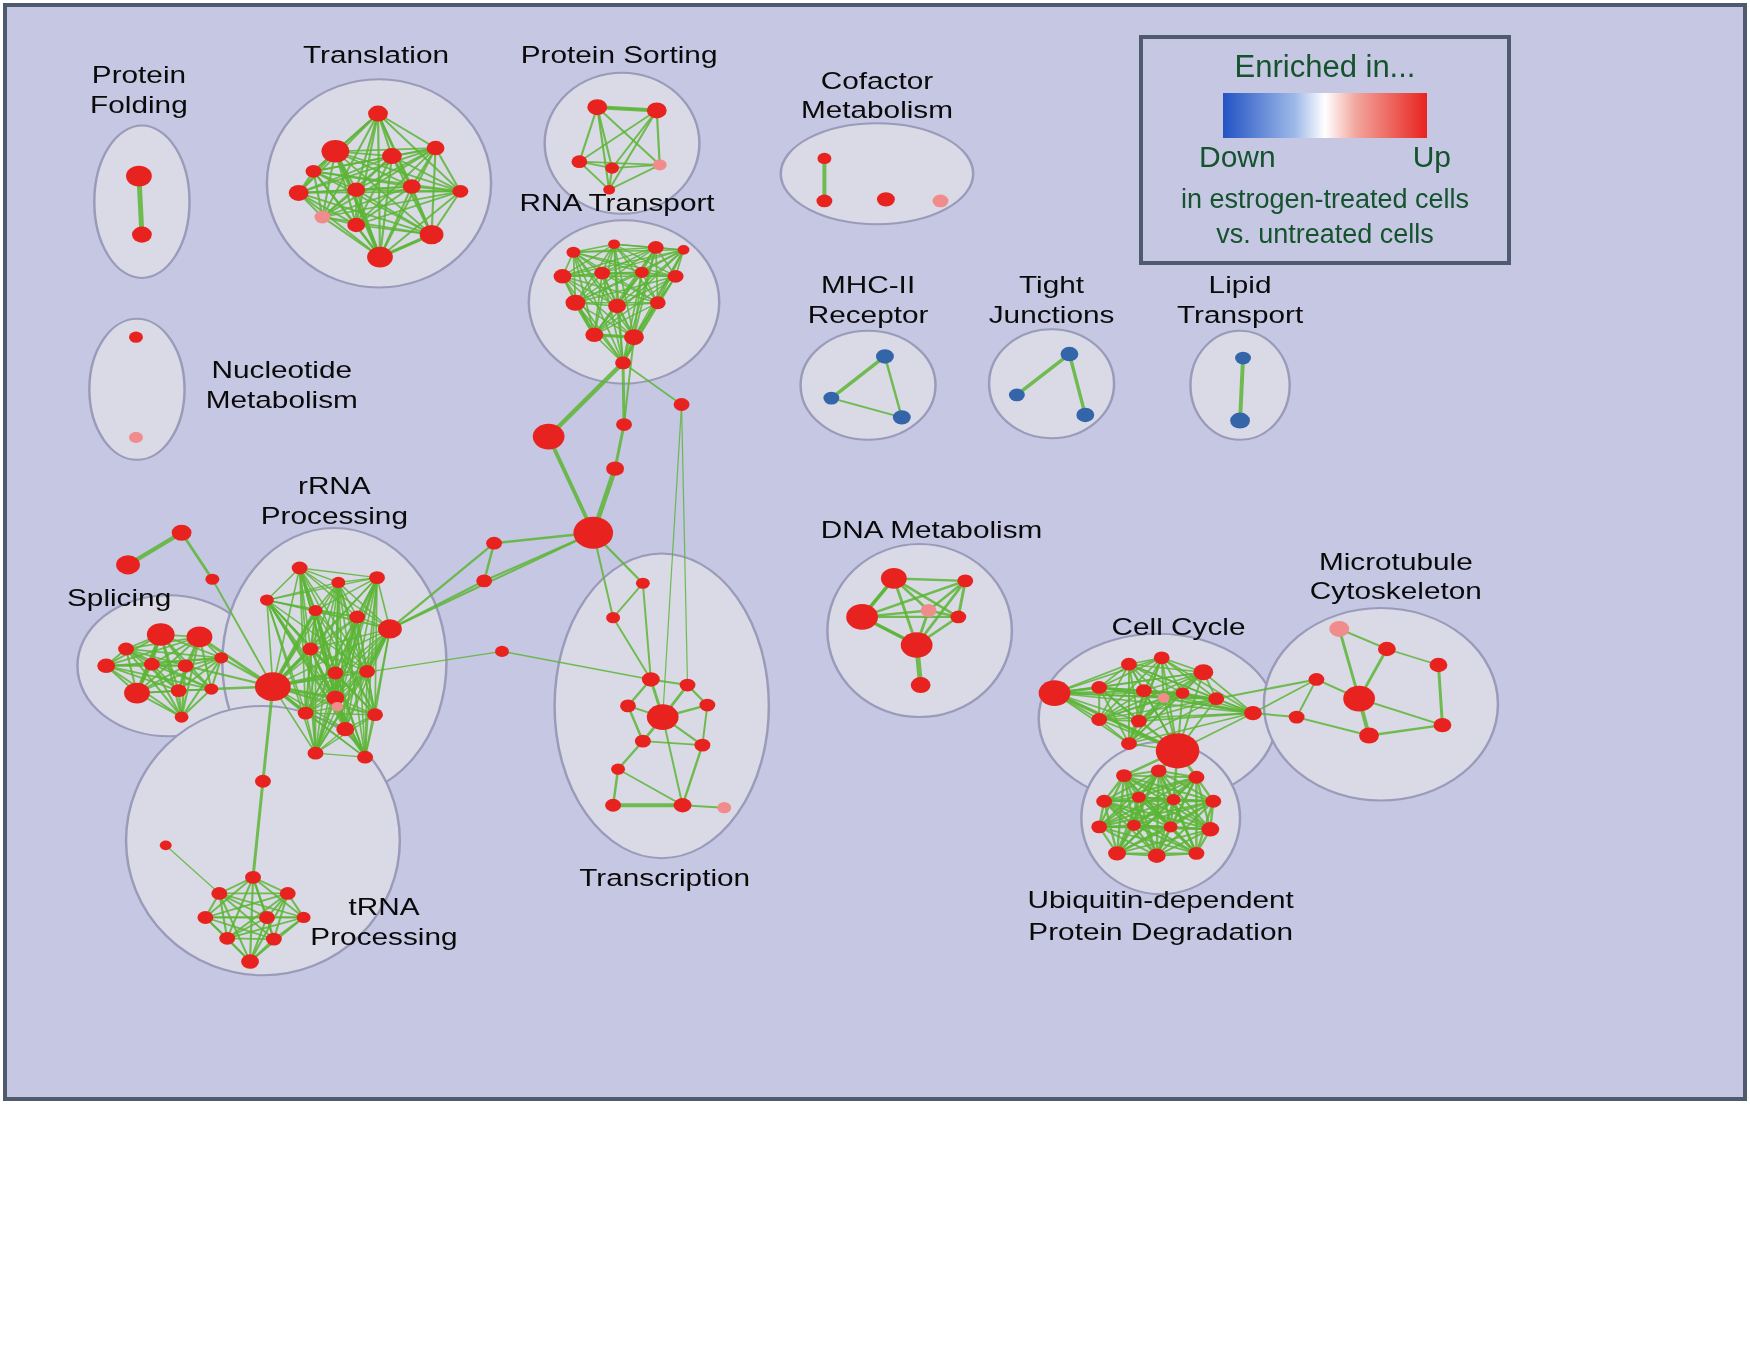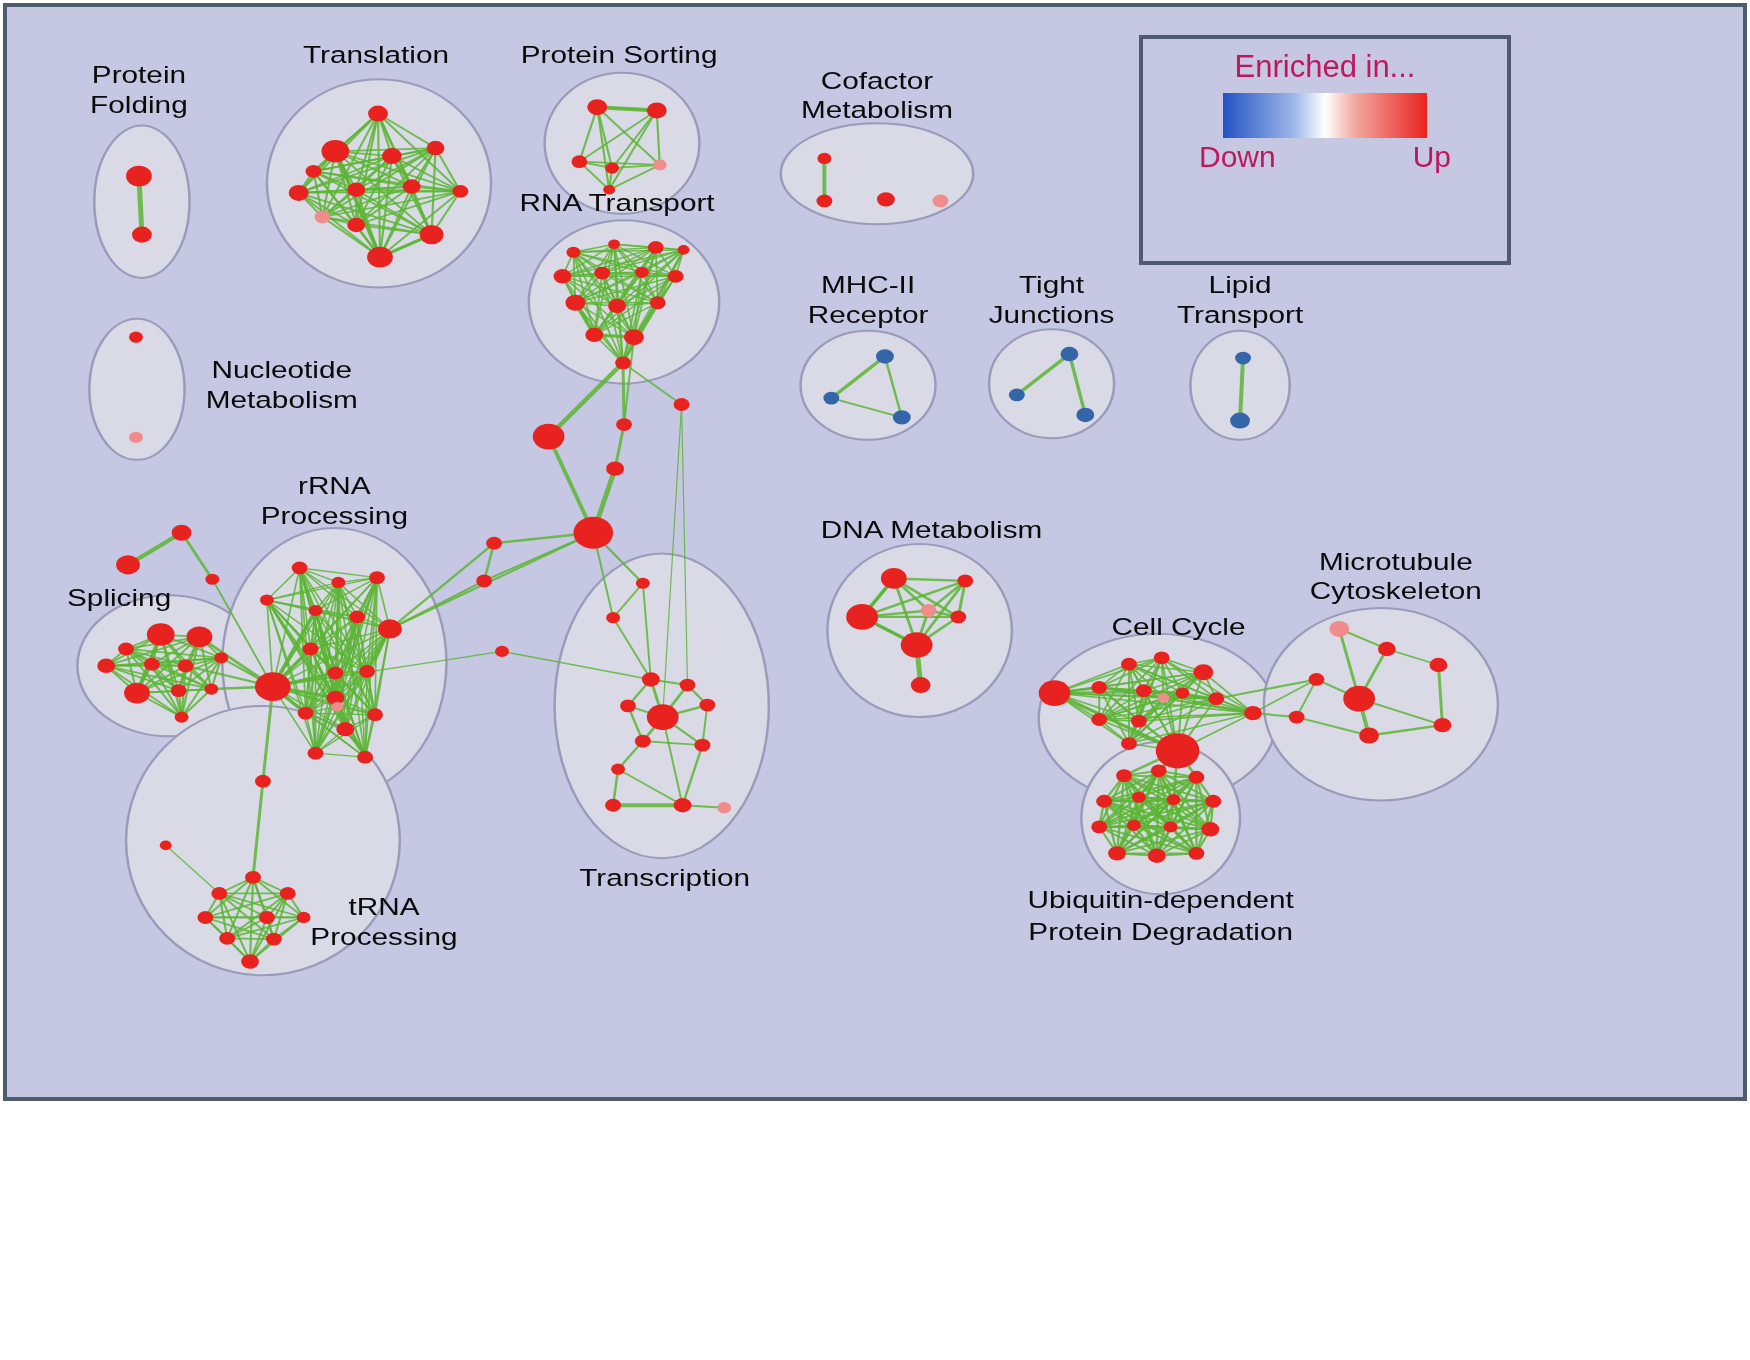--- a/index.html
+++ b/index.html
@@ -6,21 +6,21 @@
   .page{width:1750px;height:1104px;box-sizing:border-box;padding:3px;background:#ffffff;}
   .figure{position:relative;width:100%;height:100%;box-sizing:border-box;
           border:4px solid var(--border,#4e5b6e);background:var(--bg,#c6c7e2);overflow:hidden;}
   .figure svg{position:absolute;left:0;top:0;width:100%;height:100%;}
   .cluster-ellipse{fill:var(--ellipse-fill,#d9dae6);stroke:var(--ellipse-stroke,#9a9bba);stroke-width:2.5;}
   .edge{stroke:var(--edge,#5cb535);stroke-opacity:0.85;stroke-linecap:round;}
   .node{stroke:none;}
   .cluster-label{font-family:"Liberation Sans",sans-serif;font-size:30px;fill:var(--label,#0a0a0a);text-anchor:middle;}
   .legend{position:absolute;left:1132px;top:28px;width:372px;height:230px;box-sizing:border-box;
           border:4px solid var(--border,#4e5b6e);background:var(--bg,#c6c7e2);
-          font-family:"Liberation Sans",sans-serif;color:#be185d;}
+          font-family:"Liberation Sans",sans-serif;color:#14532d;}
   .legend-title{margin-top:10px;text-align:center;font-size:31px;}
   .legend-bar{width:204px;height:45px;margin:8px auto 0;
           background:linear-gradient(to right,#2353c4,#9db8e8 35%,#ffffff 50%,#f2a79e 65%,#e8231f);}
   .legend-ends{width:252px;margin:2px auto 8px;display:flex;justify-content:space-between;font-size:30px;}
   .legend-caption{text-align:center;font-size:27px;line-height:35px;}
   .legend-caption.first{margin-top:5px;}
 </style>
 </head>
 <body>
 
@@ -957,15 +957,17 @@
         </g>
       </svg>
 
     <div class="legend">
       <div class="legend-title">Enriched in...</div>
       <div class="legend-bar" style="background: linear-gradient(to right, rgb(35, 83, 196), rgb(157, 184, 232) 35%, rgb(255, 255, 255) 50%, rgb(242, 167, 158) 65%, rgb(232, 35, 31));"></div>
       <div class="legend-ends">
         <span>Down</span>
         <span>Up</span>
       </div>
+      <div class="legend-caption first">in estrogen-treated cells</div>
+      <div class="legend-caption">vs. untreated cells</div>
     </div>
   </div>
 </div>
 
 </body></html>

